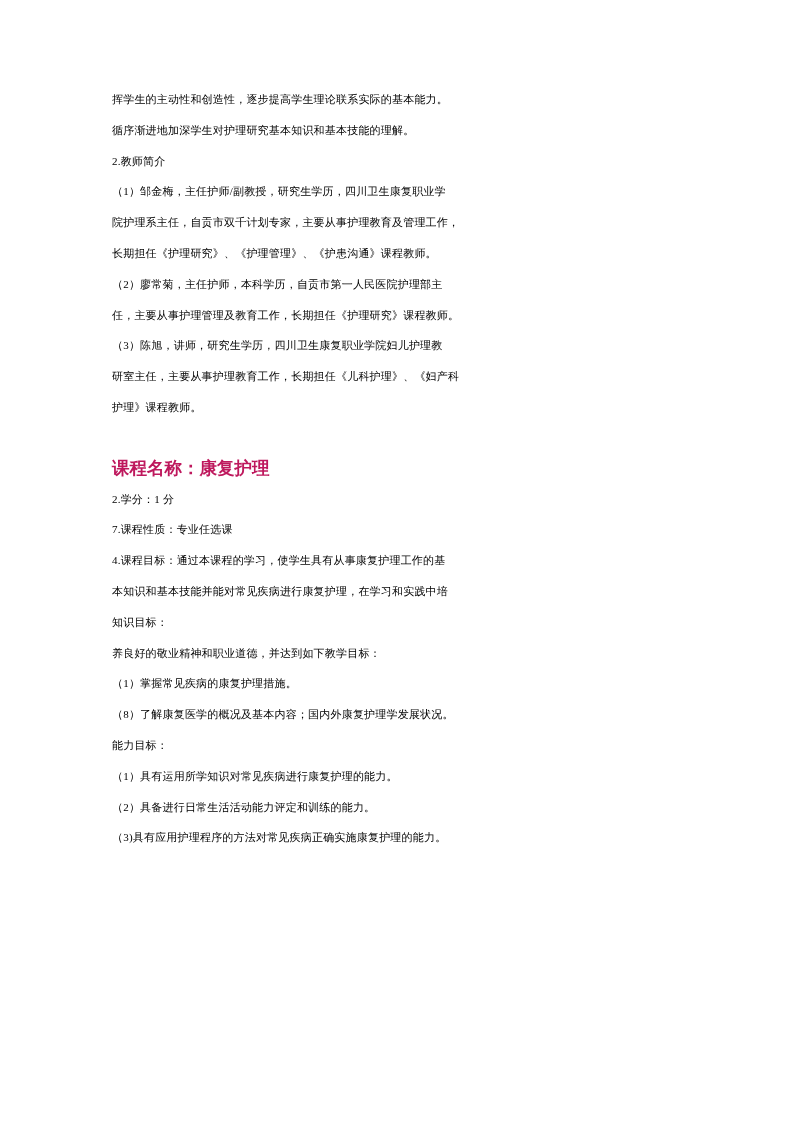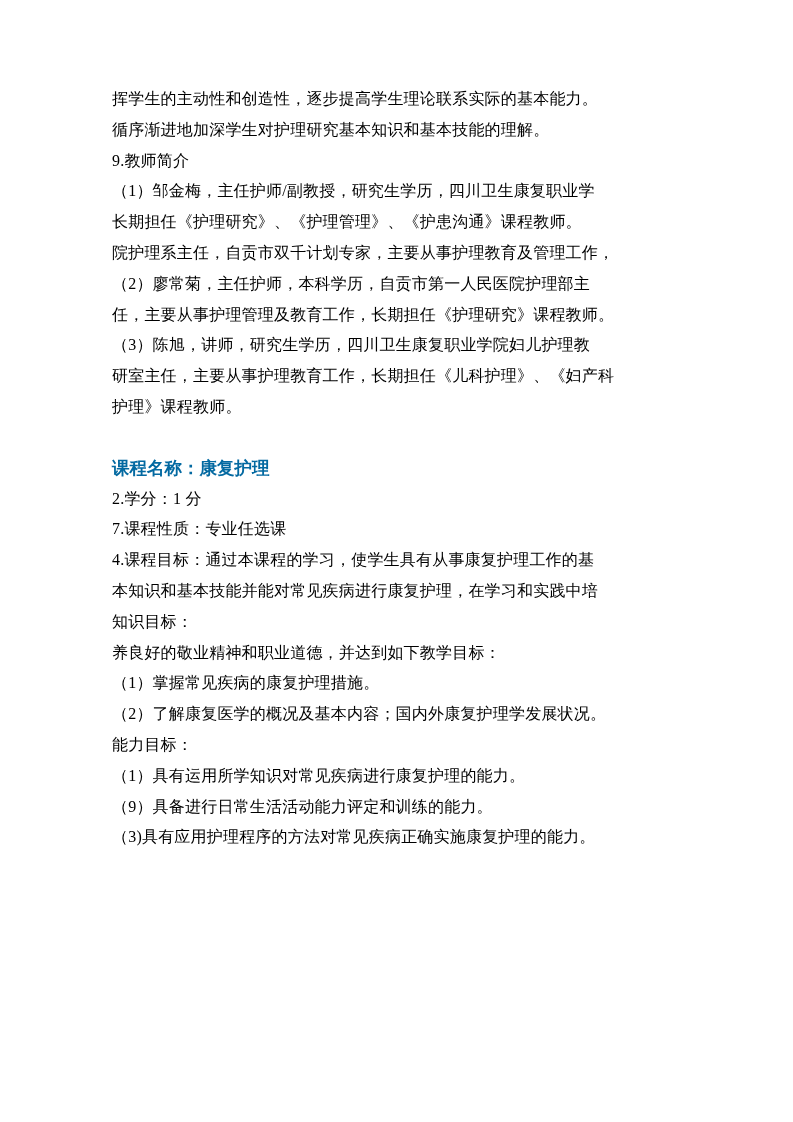--- a/index.html
+++ b/index.html
@@ -19,66 +19,66 @@
     overflow: hidden;
     box-sizing: border-box;
   }
   .content {
     position: absolute;
     left: 112px;
     top: 84px;
     width: 576px;
   }
   .line {
-    font-size: 16px;
+    font-size: 11px;
     line-height: 30.8px;
     color: #000000;
     white-space: pre-wrap;
     letter-spacing: 0.2px;
     text-align: justify;
   }
   .heading {
     font-weight: bold;
     font-size: 17.5px;
     line-height: 30.8px;
-    color: #0369a1;
+    color: #be185d;
   }
   .spacer-lg {
     height: 30px;
   }
 </style>
 </head>
 <body>
 
 <div class="page">
   <div class="content">
 
     <div class="line">挥学生的主动性和创造性，逐步提高学生理论联系实际的基本能力。</div>
     <div class="line">循序渐进地加深学生对护理研究基本知识和基本技能的理解。</div>
-    <div class="line">9.教师简介</div>
+    <div class="line">2.教师简介</div>
     <div class="line">（1）邹金梅，主任护师/副教授，研究生学历，四川卫生康复职业学</div>
+    <div class="line">院护理系主任，自贡市双千计划专家，主要从事护理教育及管理工作，</div>
     <div class="line">长期担任《护理研究》、《护理管理》、《护患沟通》课程教师。</div>
-    <div class="line">院护理系主任，自贡市双千计划专家，主要从事护理教育及管理工作，</div>
     <div class="line">（2）廖常菊，主任护师，本科学历，自贡市第一人民医院护理部主</div>
     <div class="line">任，主要从事护理管理及教育工作，长期担任《护理研究》课程教师。</div>
     <div class="line">（3）陈旭，讲师，研究生学历，四川卫生康复职业学院妇儿护理教</div>
     <div class="line">研室主任，主要从事护理教育工作，长期担任《儿科护理》、《妇产科</div>
     <div class="line">护理》课程教师。</div>
 
     <div class="spacer-lg"></div>
 
     <div class="heading">课程名称：康复护理</div>
 
     <div class="line">2.学分：1 分</div>
     <div class="line">7.课程性质：专业任选课</div>
     <div class="line">4.课程目标：通过本课程的学习，使学生具有从事康复护理工作的基</div>
     <div class="line">本知识和基本技能并能对常见疾病进行康复护理，在学习和实践中培</div>
     <div class="line">知识目标：</div>
     <div class="line">养良好的敬业精神和职业道德，并达到如下教学目标：</div>
     <div class="line">（1）掌握常见疾病的康复护理措施。</div>
-    <div class="line">（2）了解康复医学的概况及基本内容；国内外康复护理学发展状况。</div>
+    <div class="line">（8）了解康复医学的概况及基本内容；国内外康复护理学发展状况。</div>
     <div class="line">能力目标：</div>
     <div class="line">（1）具有运用所学知识对常见疾病进行康复护理的能力。</div>
-    <div class="line">（9）具备进行日常生活活动能力评定和训练的能力。</div>
+    <div class="line">（2）具备进行日常生活活动能力评定和训练的能力。</div>
     <div class="line">（3)具有应用护理程序的方法对常见疾病正确实施康复护理的能力。</div>
 
   </div>
 </div>
 
 </body></html>

